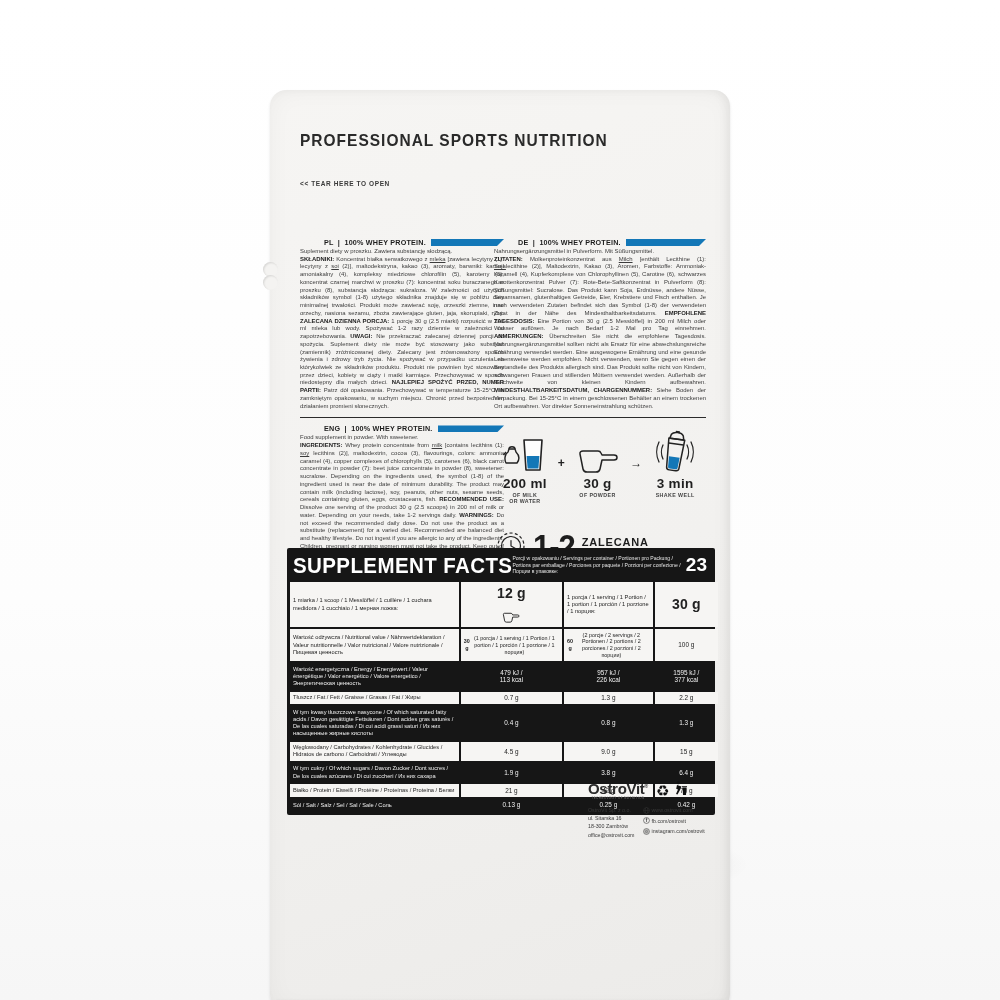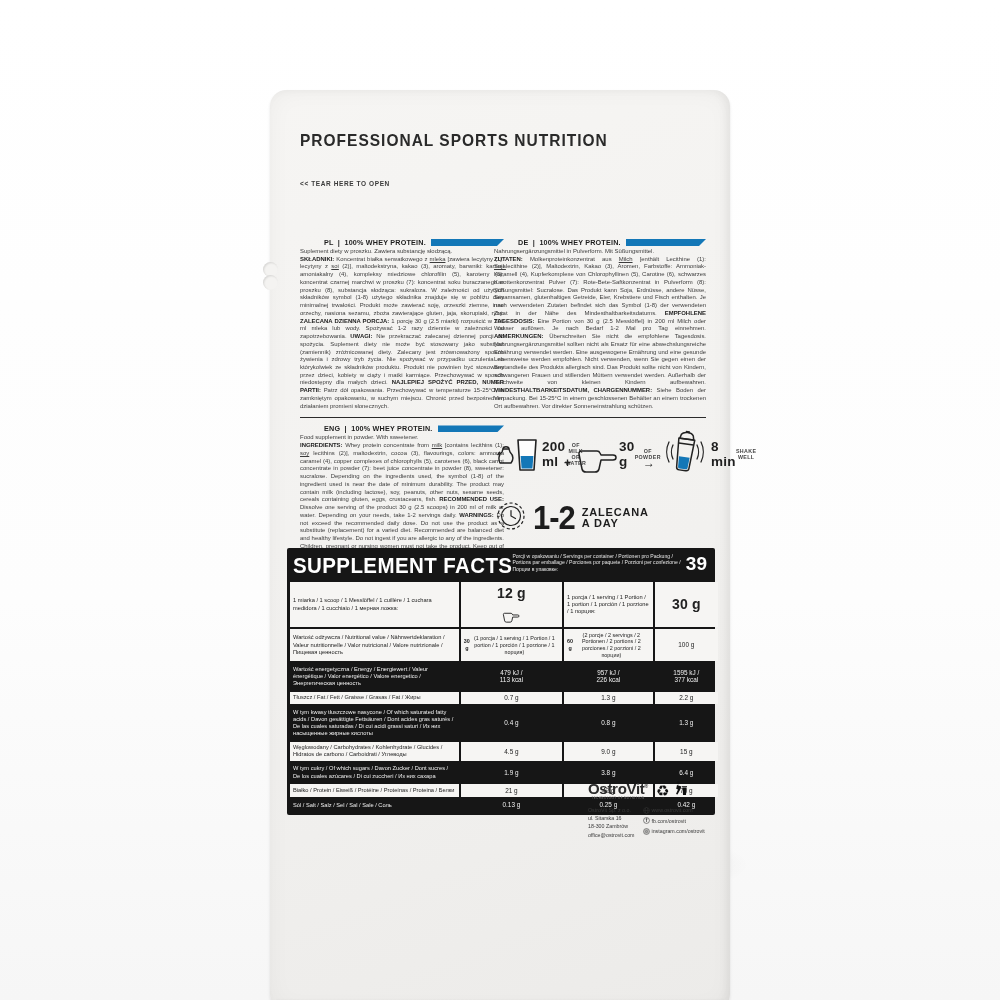--- a/index.html
+++ b/index.html
@@ -23,32 +23,32 @@
   .col-r { left:224px; width:212px; }
 
   .lang-head { display:flex; align-items:center; gap:5px; margin-bottom:1px;margin-left:24px; }
   .lang-head .t { font-size:7.2px; font-weight:bold; color:#1d1d1d; white-space:nowrap; letter-spacing:0.2px; }
   .bluebar { flex:1; height:7px; background:#1377b7; clip-path:polygon(0 0, 100% 0, calc(100% - 7px) 100%, 0 100%); }
   .body-txt { font-size:5.95px; line-height:1.3; color:#3c3c3c; text-align:justify; }
   .body-txt b { color:#1d1d1d; }
   .div-line { border:none; border-top:1.6px solid #2b2b2b; margin:7px 0 6px 0; }
 
   .usage { display:flex; align-items:flex-start; justify-content:flex-start; gap:4px; padding:8px 2px 0 2px; }
-  .u-item { display:flex; align-items:center; width:64px; }
+  .u-item { display:flex; flex-direction:column; align-items:center; width:64px; }
   .u-item .ic { height:42px; display:flex; align-items:flex-end; justify-content:center; }
   .u-val { font-size:13.5px; font-weight:bold; color:#1f1f1f; margin-top:2px; letter-spacing:0.3px; }
   .u-cap { font-size:5.3px; font-weight:bold; color:#444; text-align:center; white-space:pre-line; letter-spacing:0.4px; margin-top:1px; }
   .u-op { font-size:12px; font-weight:bold; color:#222; margin-top:24px; }
 
   .servings { display:flex; align-items:center; gap:7px; margin-top:26px; padding-left:2px; }
   .srv-big { font-size:31px; font-weight:bold; color:#1d1d1d; letter-spacing:-1px; transform:scaleY(1.05); }
   .srv-lbl { font-size:11px; font-weight:bold; color:#1d1d1d; line-height:1.05; white-space:pre-line; letter-spacing:0.8px; }
 
   .facts { position:absolute; left:17px; top:458px; width:428px; background:#161616; border-radius:2px; padding:3px; color:#f2f2f2; }
-  .f-title-row { display:flex; align-items:flex-start; padding:2px 3px 3px 3px; }
+  .f-title-row { display:flex; align-items:center; padding:2px 3px 3px 3px; }
   .f-title { font-size:20.5px; font-weight:bold; letter-spacing:0.4px; color:#fff; white-space:nowrap; transform:scaleY(1.08); transform-origin:left center; }
   .f-sv-lbl { flex:1; font-size:5.1px; line-height:1.25; color:#e8e8e8; }
   .f-sv-count { font-size:19px; font-weight:bold; color:#fff; padding-right:2px; }
   .fgrid { display:grid; grid-template-columns:40% 24% 21% 15%; gap:2px; margin-top:2px; }
   .cell { padding:2.5px 3px; display:flex; align-items:center; }
   .light .cell { background:#f6f5f3; color:#222; }
   .dark .cell { background:transparent; color:#f0f0f0; }
   .lab { justify-content:flex-start; text-align:left; font-size:5.7px; line-height:1.25; }
   .val { justify-content:center; text-align:center; font-size:6.4px; white-space:pre-line; line-height:1.2; }
   .big-g { font-size:14px; font-weight:bold; letter-spacing:0.2px; }
@@ -154,21 +154,21 @@
                 <path d="M20.6 27 L31.4 27 L30.8 37.6 C30.7 38.6 30 39.1 29 39.1 L23 39.1 C22 39.1 21.3 38.6 21.2 37.6 Z" fill="#1377b7"></path>
               </g>
               <g fill="none" stroke="#222" stroke-width="1.3" stroke-linecap="round">
                 <path d="M10 12 C7 18 7 26 10 32"></path>
                 <path d="M14 15 C12 19 12 25 14 29"></path>
                 <path d="M42 12 C45 18 45 26 42 32"></path>
                 <path d="M38 15 C40 19 40 25 38 29"></path>
               </g>
             </svg>
           </div>
-          <div class="u-val">8 min</div>
+          <div class="u-val">3 min</div>
           <div class="u-cap">SHAKE WELL</div>
         </div>
       </div>
 
       <div class="servings">
         <span>
           <svg width="30" height="30" viewBox="0 0 30 30">
             <circle cx="15" cy="15" r="13" fill="none" stroke="#222" stroke-width="1.2" stroke-dasharray="3 2.4"></circle>
             <circle cx="15" cy="15" r="9.5" fill="none" stroke="#222" stroke-width="1.2"></circle>
             <path d="M15 9.5 L15 15 L19.5 17.5" fill="none" stroke="#222" stroke-width="1.2" stroke-linecap="round"></path>
@@ -177,21 +177,21 @@
         <span class="srv-big">1-2</span>
         <span class="srv-lbl">ZALECANA
 A DAY</span>
       </div>
     </div>
 
     <div class="facts">
       <div class="f-title-row">
         <span class="f-title">SUPPLEMENT FACTS</span>
         <span class="f-sv-lbl">Porcji w opakowaniu / Servings per container / Portionen pro Packung / Portions par emballage / Porciones por paquete / Porzioni per confezione / Порции в упаковке:</span>
-        <span class="f-sv-count">39</span>
+        <span class="f-sv-count">23</span>
       </div>
 
       <div class="fgrid light">
         <div class="cell lab">1 miarka / 1 scoop / 1 Messlöffel / 1 cuillère / 1 cuchara medidora / 1 cucchiaio / 1 мерная ложка:</div>
         <div class="cell val scoop-cell">
           <span class="big-g">12 g</span>
           <span>
             <svg width="20" height="11" viewBox="0 0 44 26">
               <path d="M4 6 L7 21 C7.4 23 9 24 11 24 L20 24 C22 24 23.6 23 24 21 L26 12 L38 12 C40 12 41 11 41 9.5 C41 8 40 7 38 7 L26 7 L25 5 C24.5 3.8 23.3 3 22 3 L7 3 C5 3 3.6 4.2 4 6 Z" fill="none" stroke="#222" stroke-width="2.2" stroke-linejoin="round"></path>
             </svg>

